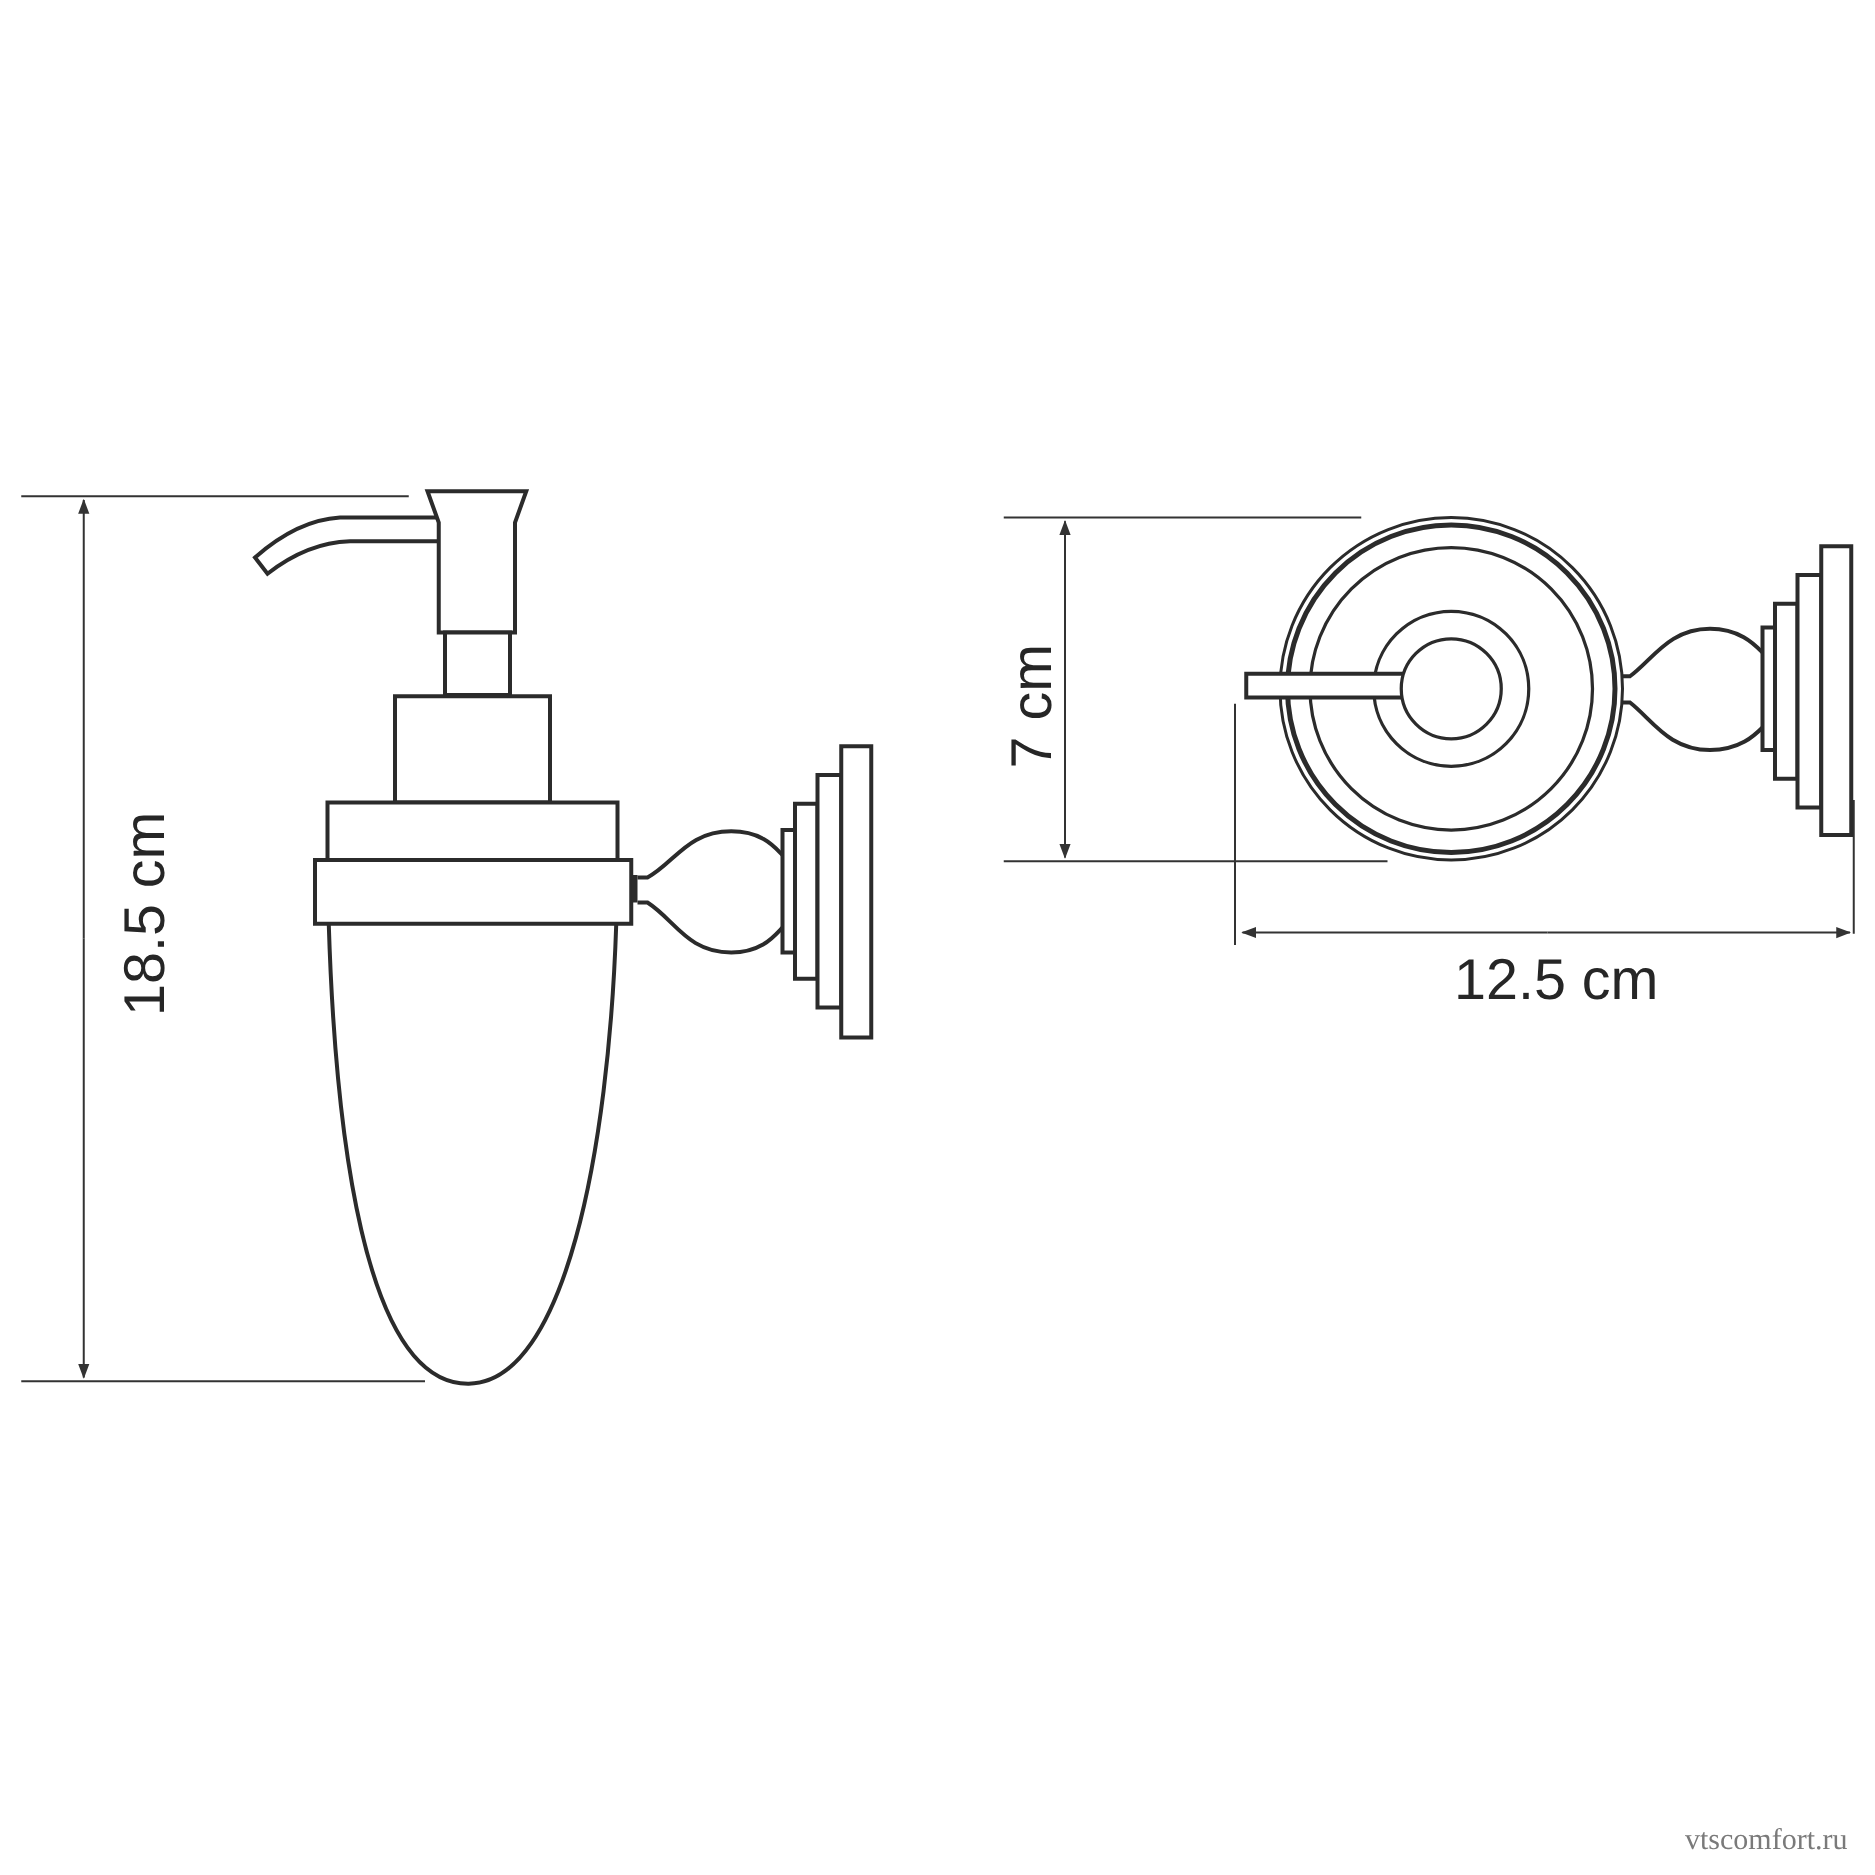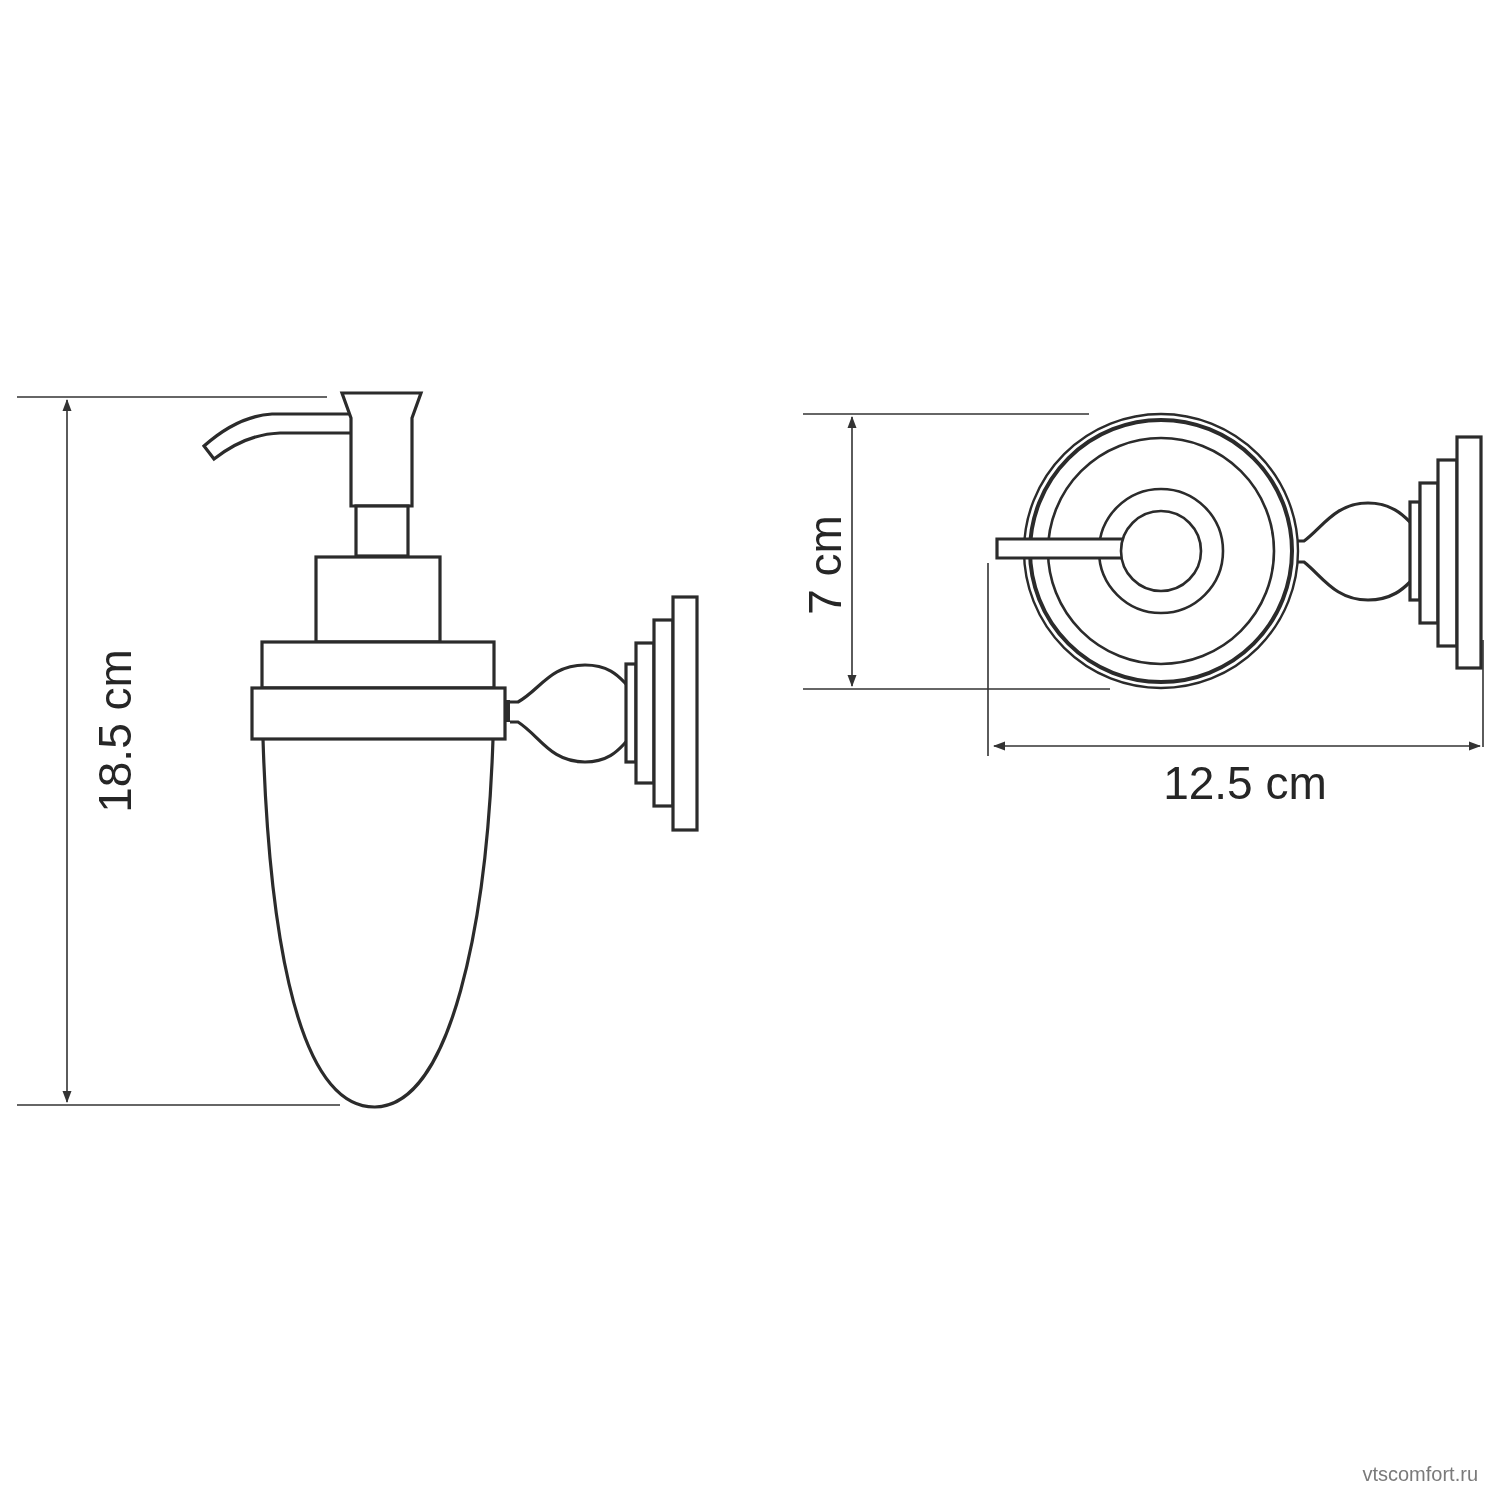--- a/index.html
+++ b/index.html
@@ -2,21 +2,21 @@
 <html><head>
   <meta charset="utf-8">
   <style>
     html, body { margin: 0; padding: 0; background: #ffffff; }
     body { width: 1500px; height: 1500px; position: relative; overflow: hidden; }
     #drawing { position: absolute; left: 0; top: 0; width: 1500px; height: 1500px; }
     .ln { stroke: #2b2b2b; stroke-width: 3.2; fill: none; stroke-linejoin: miter; }
     .lnw { stroke: #2b2b2b; stroke-width: 3.2; fill: #ffffff; }
     .thin { stroke: #333333; stroke-width: 1.6; fill: none; }
     .dimtxt { font-family: "Liberation Sans", sans-serif; font-size: 46px; fill: #262626; }
-    .wm { position: absolute; right: 22px; bottom: 14px; font-family: Liberation Sans, sans-serif; font-size: 20px; color: #7a7a7a; }
+    .wm { position: absolute; right: 22px; bottom: 14px; font-family: Liberation Serif, serif; font-size: 24px; color: #7a7a7a; }
   </style>
 </head>
 <body>
 
 <svg id="drawing" viewBox="0 0 1500 1500" xmlns="http://www.w3.org/2000/svg">
   <defs>
     <marker id="arr" markerWidth="12" markerHeight="12" refX="11" refY="6" orient="auto" markerUnits="userSpaceOnUse">
       <path d="M0,1.5 L12,6 L0,10.5 Z" fill="#333333"></path>
     </marker>
   </defs>

